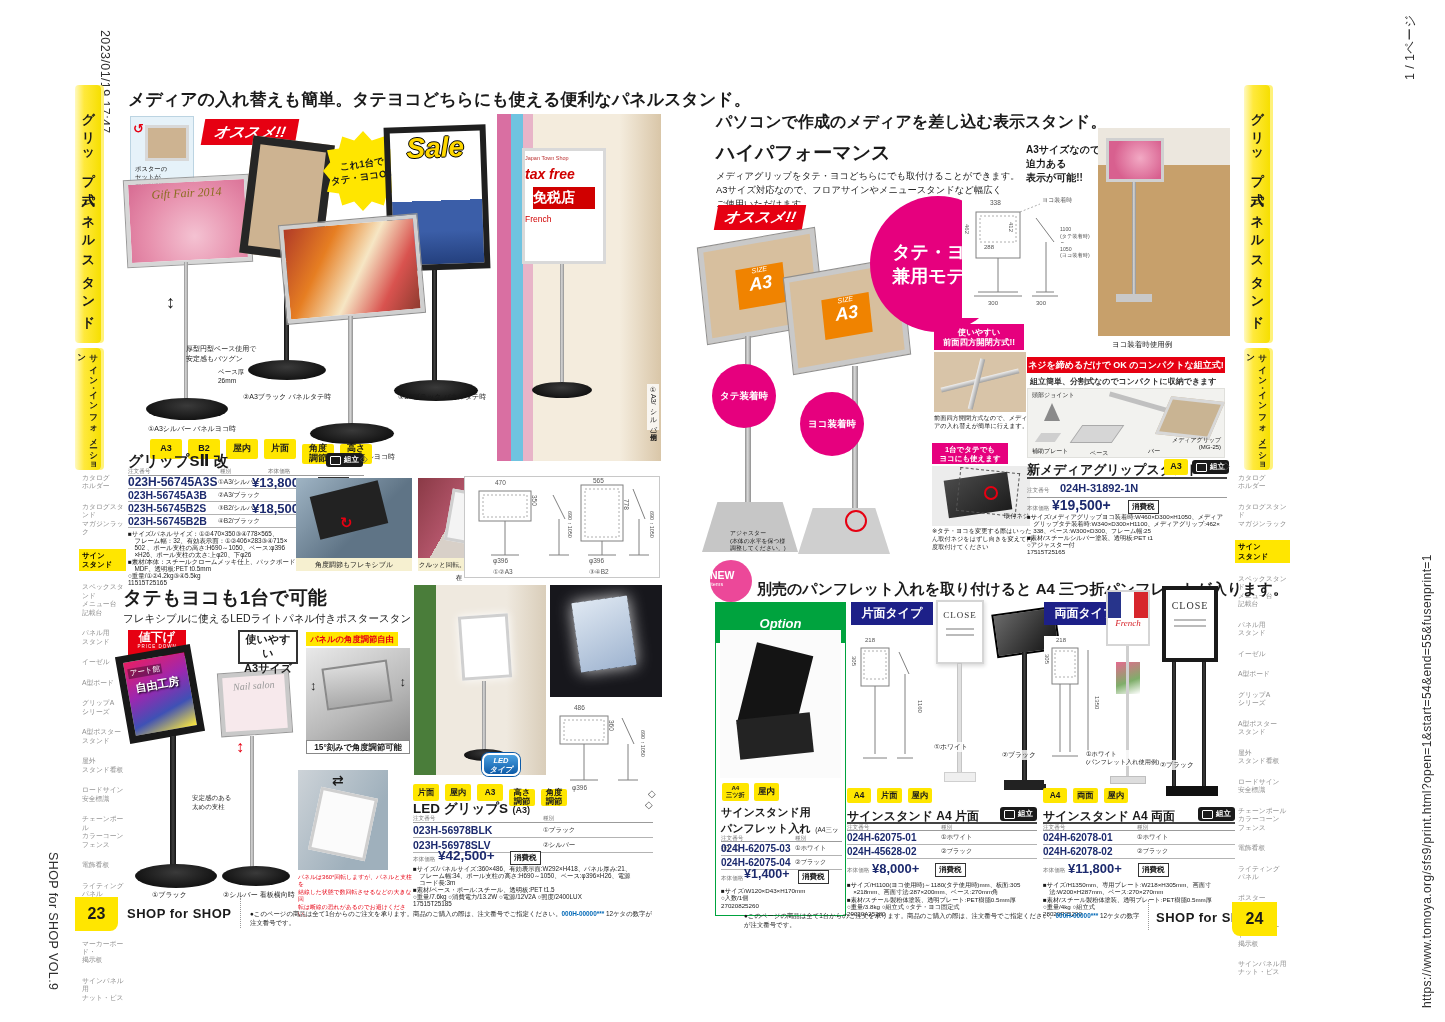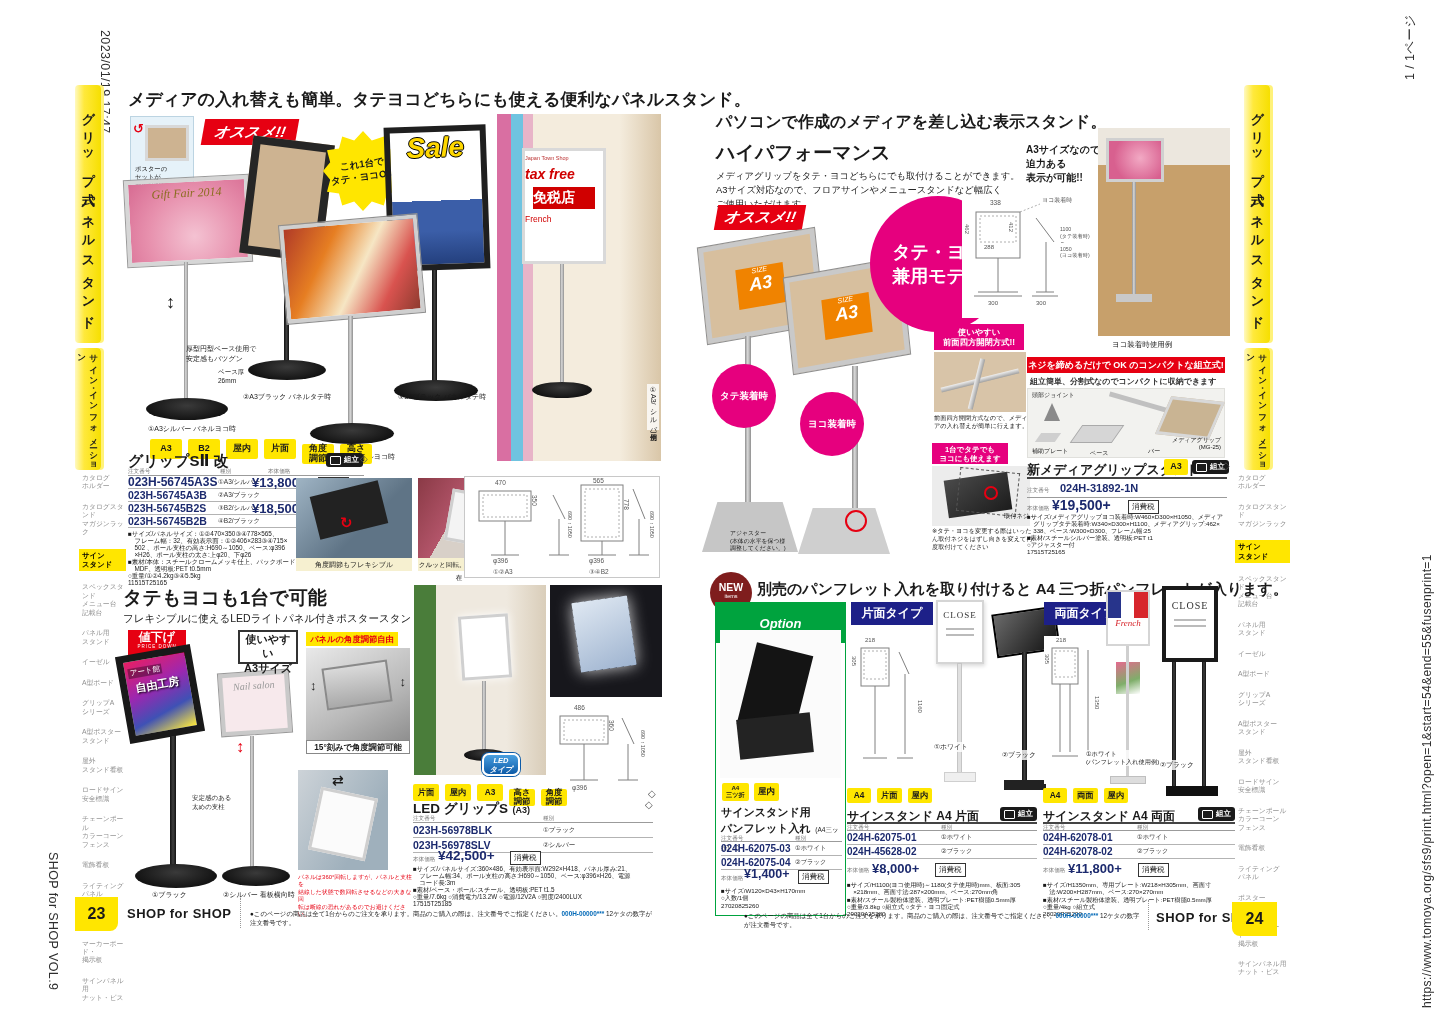--- a/index.html
+++ b/index.html
@@ -19,21 +19,21 @@
 .sbi.active{background:#ffe600;color:#000;font-weight:bold;font-size:7.4px;padding:2px 3px;margin-left:-3px}
 .yb{display:inline-flex;align-items:center;justify-content:center;text-align:center;background:#ffe600;font-weight:bold;border-radius:2px;margin-right:6px;white-space:pre-line;line-height:1.1;height:20px;min-width:32px;padding:0 4px;font-size:9px}
 .redskew{background:#e60012;color:#fff;font-weight:bold;font-style:italic;display:flex;align-items:center;justify-content:center;transform:skewX(-10deg)}
 .pinkc{background:#e6007e;color:#fff;border-radius:50%;display:flex;align-items:center;justify-content:center;text-align:center;font-weight:bold;white-space:pre-line}
 .pinkb{background:#e6007e;color:#fff;font-weight:bold;display:flex;align-items:center;justify-content:center;text-align:center;white-space:pre-line}
 .bhdr{background:#1d2088;color:#fff;font-weight:bold;display:flex;align-items:center;justify-content:center}
 .ghdr{background:#00a33e;color:#fff;font-weight:bold;font-style:italic;display:flex;align-items:center;justify-content:center}
 .code{font-weight:bold;color:#1c2a6e}
 .typ{color:#333}
 .price{font-weight:bold;color:#1c2a6e}
-.tax{display:inline-block;border:1px solid #333;background:#fff;font-weight:normal;color:#111;font-size:7.5px;padding:1px 3px}
+.tax{display:inline-block;border:1px solid #333;background:#fff;font-weight:bold;color:#111;font-size:7.5px;padding:1px 3px}
 .lbl{color:#777;font-size:5.6px}
 .spec{color:#1a1a1a;white-space:pre-line}
 .row{display:flex;align-items:center;border-bottom:1px solid #b3b3b3}
 .thr{border-bottom:1px solid #9b9b9b}
 .mk{color:#555}
 .asm{display:inline-flex;align-items:center;background:#1a1a1a;color:#fff;font-size:7.5px;font-weight:bold;border-radius:3px;padding:2px 4px;gap:3px}
 .asm::before{content:"";width:9px;height:7px;border:1.5px solid #fff;border-radius:1px}
 .pole{background:linear-gradient(90deg,#8f8f8f,#d9d9d9 45%,#8f8f8f)}
 .poleb{background:linear-gradient(90deg,#111,#3e3e3e 50%,#111)}
 .eb{background:radial-gradient(ellipse at 50% 35%,#3a3a3a,#141414 70%);border-radius:50%}
@@ -569,21 +569,21 @@
   <span class="a lbl" style="left:1027px;top:505px">本体価格</span>
   <span class="a price" style="left:1052px;top:497px;font-size:14px">¥19,500+</span>
   <span class="a tax" style="left:1128px;top:500px">消費税</span>
   <div class="a spec" style="left:1027px;top:514px;width:202px;font-size:6.2px;line-height:1.12">■サイズ/メディアグリップヨコ装着時:W460×D300×H1050、メディア
 　グリップタテ装着時:W340×D300×H1100、メディアグリップ:462×
 　338、ベース:W300×D300、フレーム幅:25
 ■素材/スチールシルバー塗装、透明板:PET t1
 ○アジャスター付
 17515T25165</div>
 
-  <div class="a" style="left:710px;top:572px;width:42px;height:42px;background:#7f1d1d;border-radius:50%;color:#fff;text-align:center">
+  <div class="a" style="left:710px;top:560px;width:42px;height:42px;background:#ec4899;border-radius:50%;color:#fff;">
     <div class="b" style="font-size:10.5px;margin-top:9px">NEW</div>
     <div style="font-size:5.5px">items</div>
   </div>
   <div class="a b" style="left:757px;top:580px;font-size:15px">別売のパンフレット入れを取り付けると A4 三つ折パンフレットが入ります。</div>
 
   <div class="a" style="left:715px;top:602px;width:131px;height:314px;border:1.5px solid #00a33e;background:#fff">
     <div class="ghdr" style="height:40px;font-size:13px">Option</div>
     <div class="a" style="left:4px;top:27px;width:121px;height:148px;background:#fbfbfb">
       <div class="a" style="left:26px;top:18px;width:58px;height:84px;background:#141414;transform:rotate(14deg)"></div>
       <div class="a" style="left:18px;top:86px;width:74px;height:40px;background:#232323;transform:rotate(-6deg)"></div>

